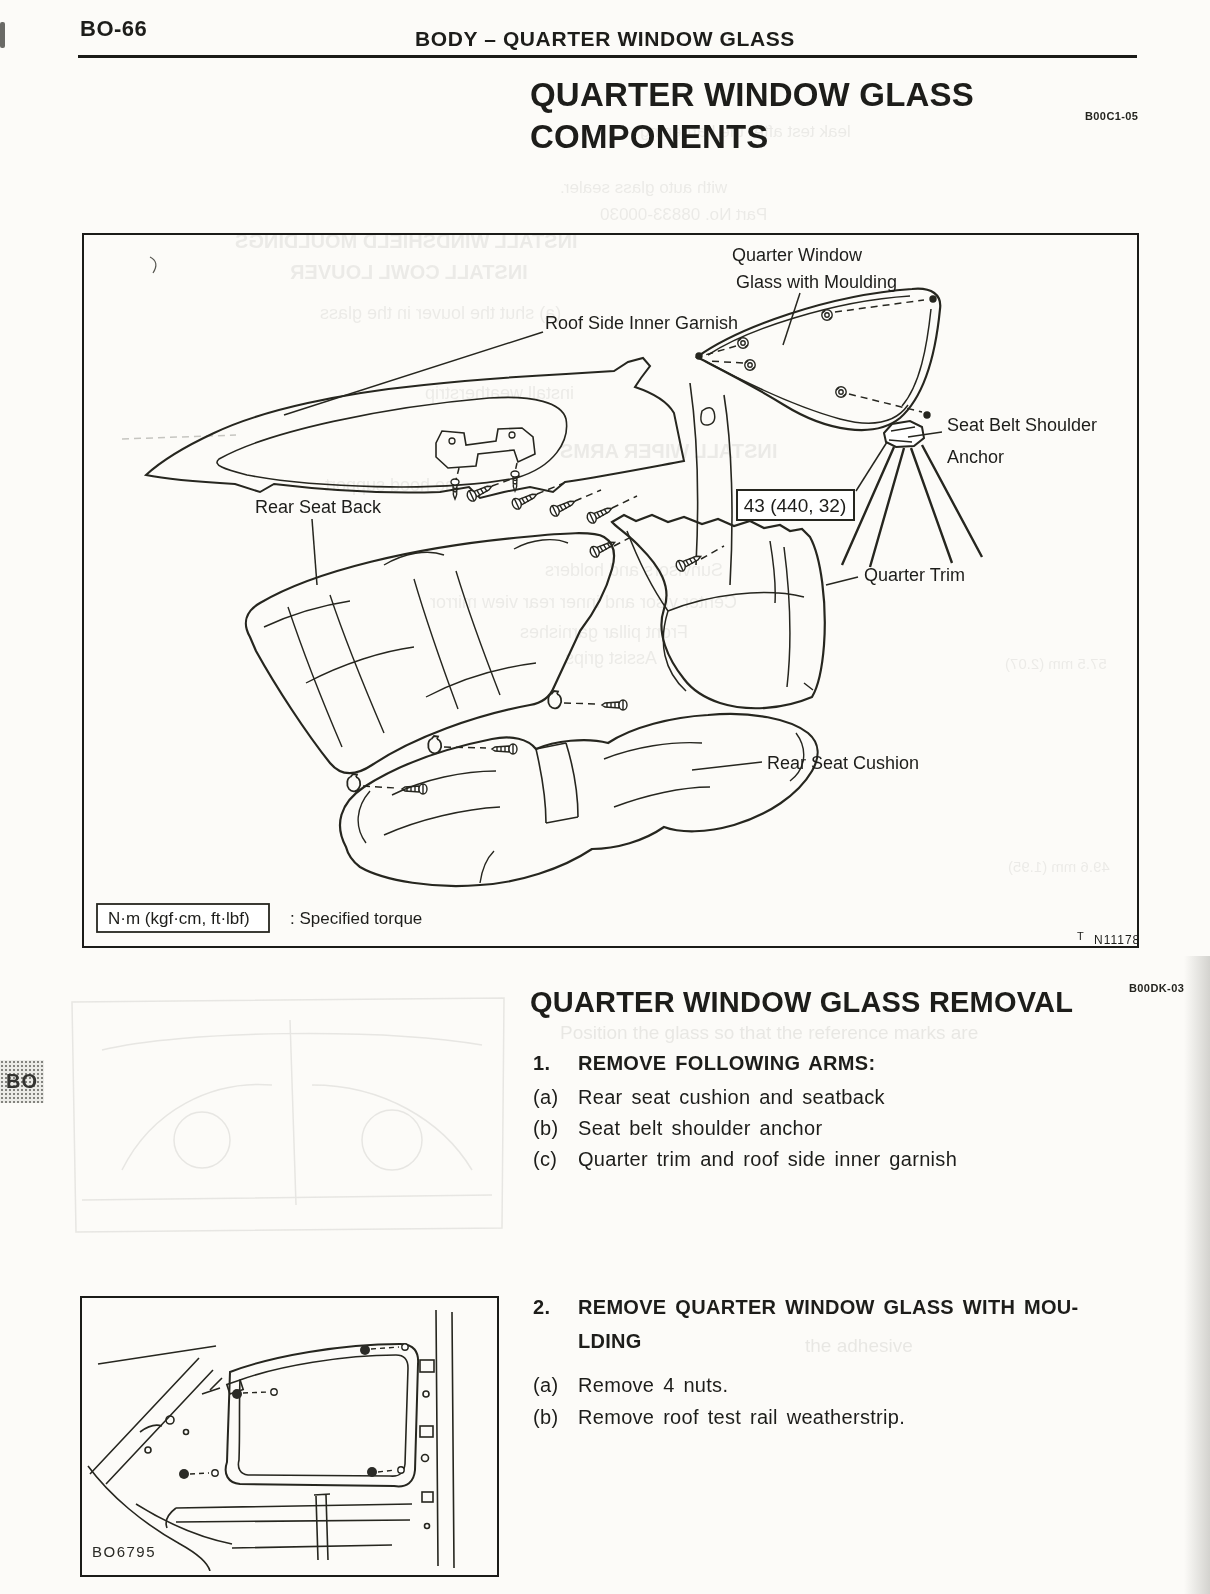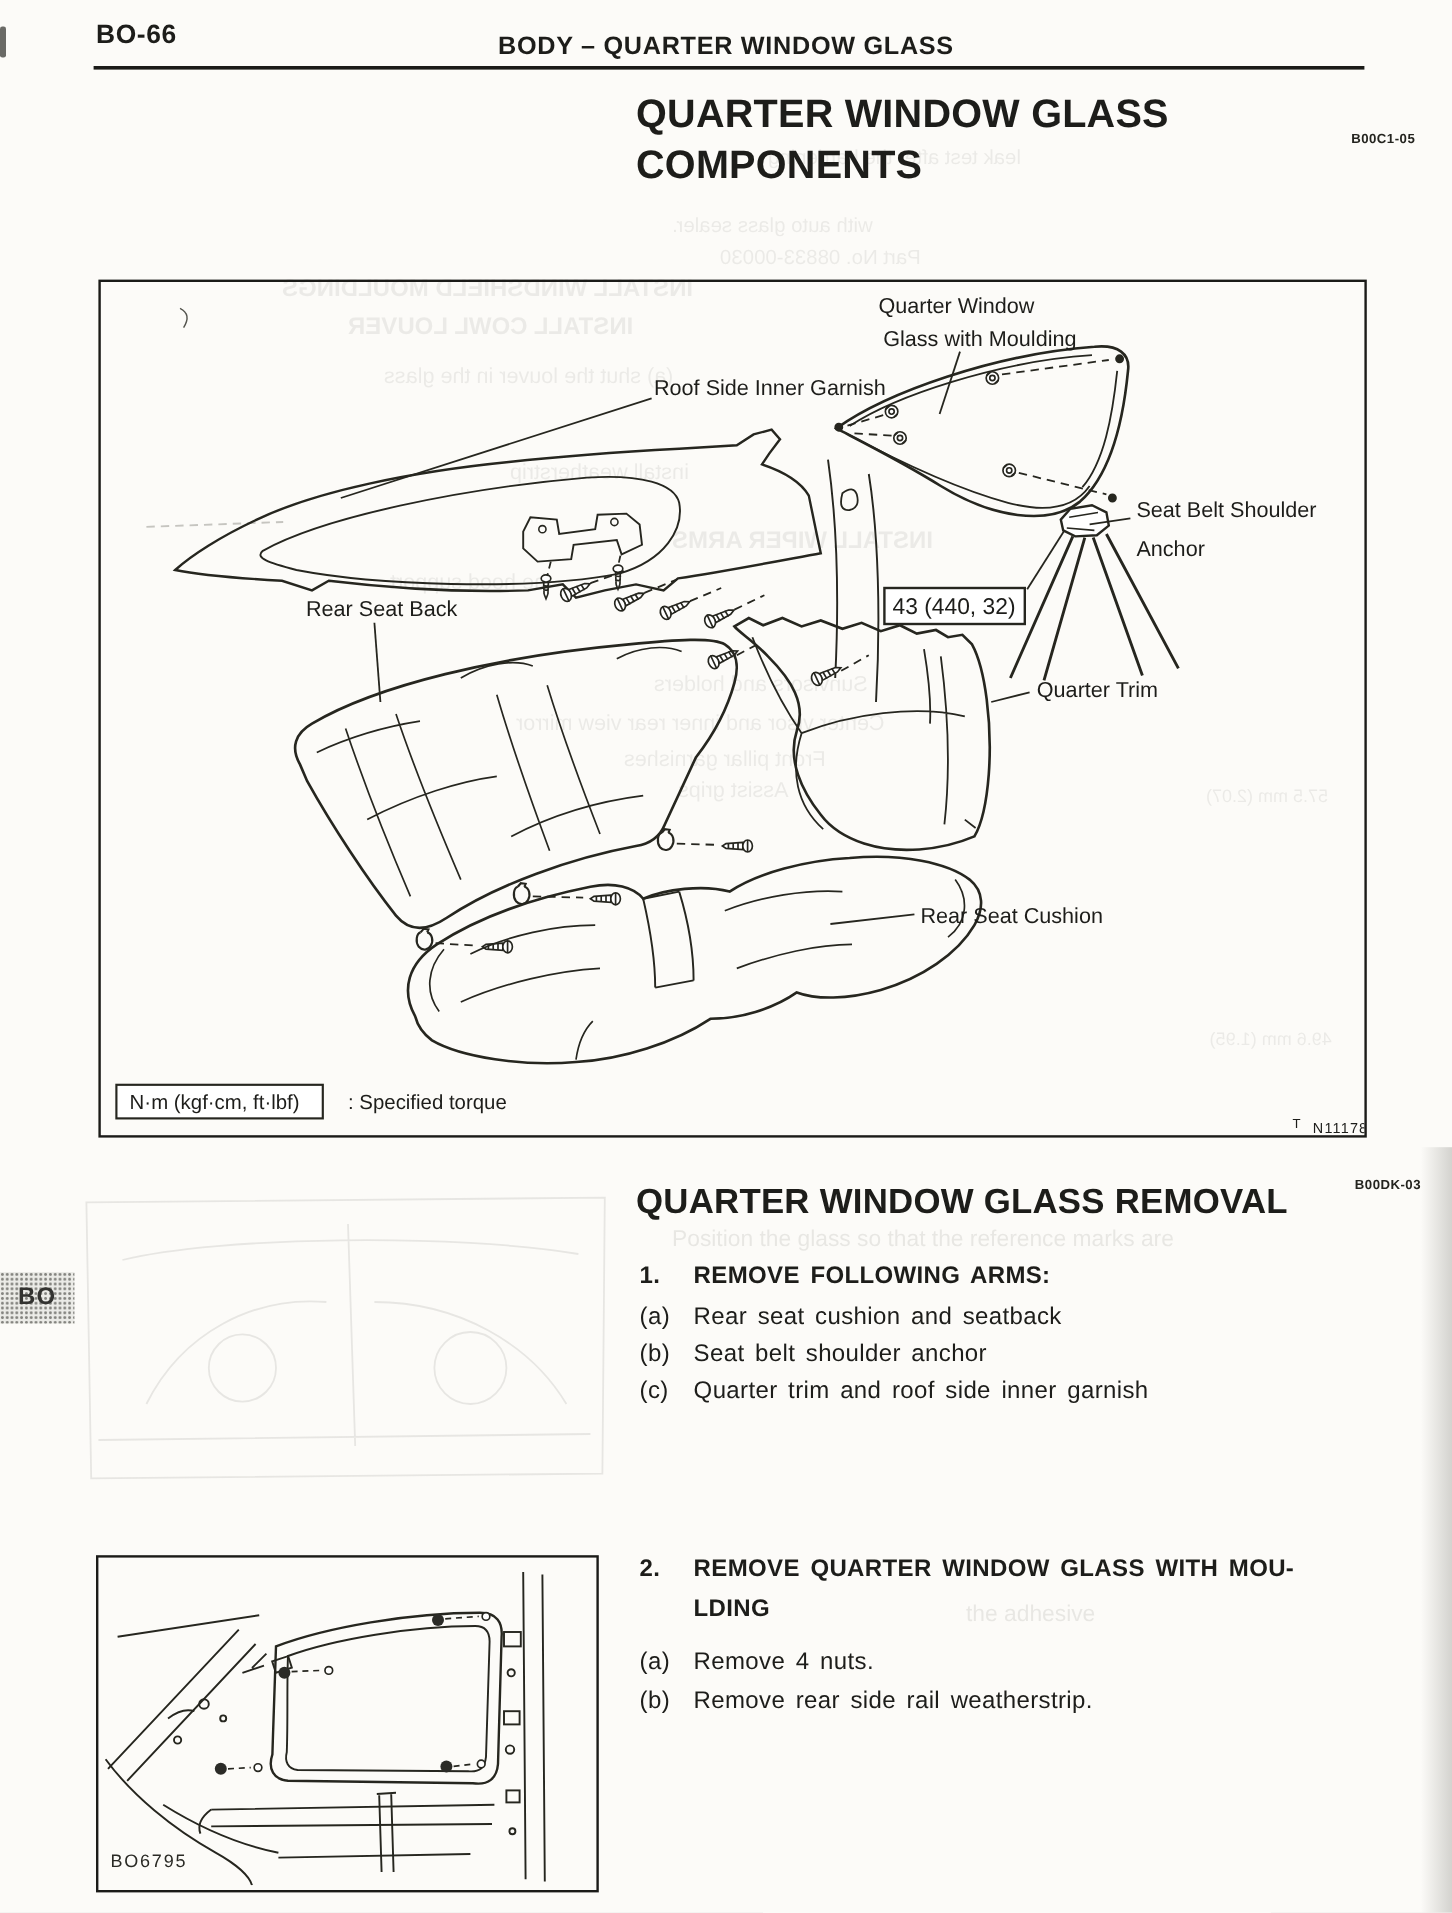--- a/index.html
+++ b/index.html
@@ -14,33 +14,33 @@
   .bleed.fwd{opacity:.18;}
   .content{position:absolute;inset:0;z-index:2;}
   
   .pageno{left:80px;top:16px;font-size:22px;letter-spacing:.5px;}
   .runhead{left:0;right:0;top:27px;text-align:center;font-size:21px;letter-spacing:.6px;}
   .hrule{left:78px;top:55px;width:1059px;height:3px;background:#1b1b18;}
   
   .title1{left:530px;top:76px;font-size:33px;letter-spacing:.2px;text-align:center;}
   .title2{left:530px;top:118px;font-size:33px;letter-spacing:.2px;}
   .code{font-size:11px;font-weight:bold;letter-spacing:.4px;color:#24241f;}
-  .code1{left:1126px;top:110px;}
+  .code1{left:1085px;top:110px;}
   .code2{left:1085px;top:982px;padding-left:44px;}
   
   .figbox{border:2.5px solid #1b1b18;background:transparent;}
   .fig1{left:82px;top:233px;width:1053px;height:711px;}
   .fig2{left:80px;top:1296px;width:415px;height:277px;border-width:2px;}
   .figid{left:92px;top:1543px;font-size:15px;font-weight:normal;letter-spacing:1.5px;color:#2a2a25;}
   
   .h2{left:530px;top:986px;font-size:29px;letter-spacing:.2px;}
   .stepline{font-size:20px;letter-spacing:.3px;word-spacing:3px;white-space:nowrap;}
   .num{display:inline-block;width:45px;}
   
-  .botab{left:0;top:1060px;width:62px;height:43px;background-color:#ebebe7;
+  .botab{left:0;top:1060px;width:44px;height:43px;background-color:#ebebe7;
          background-image:radial-gradient(#83837e 1px,transparent 1.3px);background-size:4px 4px;
          display:flex;align-items:center;justify-content:center;}
   .botab span{font-size:20px;font-weight:bold;color:#333330;letter-spacing:1px;}
   .shadow-right{left:1184px;top:956px;width:26px;height:638px;
     background:linear-gradient(to right,rgba(0,0,0,0),rgba(95,95,88,.26));}
   .scanmark{left:0;top:22px;width:5px;height:26px;background:#3a3a36;opacity:.75;border-radius:2px;}
   svg text{font-family:"Liberation Sans",sans-serif;fill:#1d1d1a;}
   .flabel{font-size:18px;}
   .ftorque{font-size:19px;}
   .flegend{font-size:17px;}
@@ -251,21 +251,21 @@
     <div class="abs stepline" style="left:533px;top:1296px">
       <span class="num b">2.</span><span class="b">REMOVE QUARTER WINDOW GLASS WITH MOU-</span>
     </div>
     <div class="abs stepline" style="left:533px;top:1330px">
       <span class="num"></span><span class="b">LDING</span>
     </div>
     <div class="abs stepline" style="left:533px;top:1374px">
       <span class="num">(a)</span><span>Remove 4 nuts.</span>
     </div>
     <div class="abs stepline" style="left:533px;top:1406px">
-      <span class="num">(b)</span><span>Remove rear side rail weatherstrip.</span>
+      <span class="num">(b)</span><span>Remove roof test rail weatherstrip.</span>
     </div>
 
     <div class="abs figbox fig2">
       <svg width="411" height="273" viewBox="0 0 411 273">
         <g fill="none" stroke="#26261f" stroke-width="1.6">
           <path d="M16,66 L134,48"></path>
           <path d="M8,176 L117,60 M24,186 L131,72"></path>
           <path d="M6,168 C28,198 62,226 98,246 C116,256 126,266 128,273"></path>
           <path d="M54,206 C86,226 120,240 150,246"></path>
           <path d="M148,74 C190,58 260,46 318,46 C332,46 337,54 336,66 L333,172 C332,184 325,190 312,188 L158,186 C146,185 141,176 145,164 C146,132 147,98 148,74 Z" stroke-width="2"></path>

